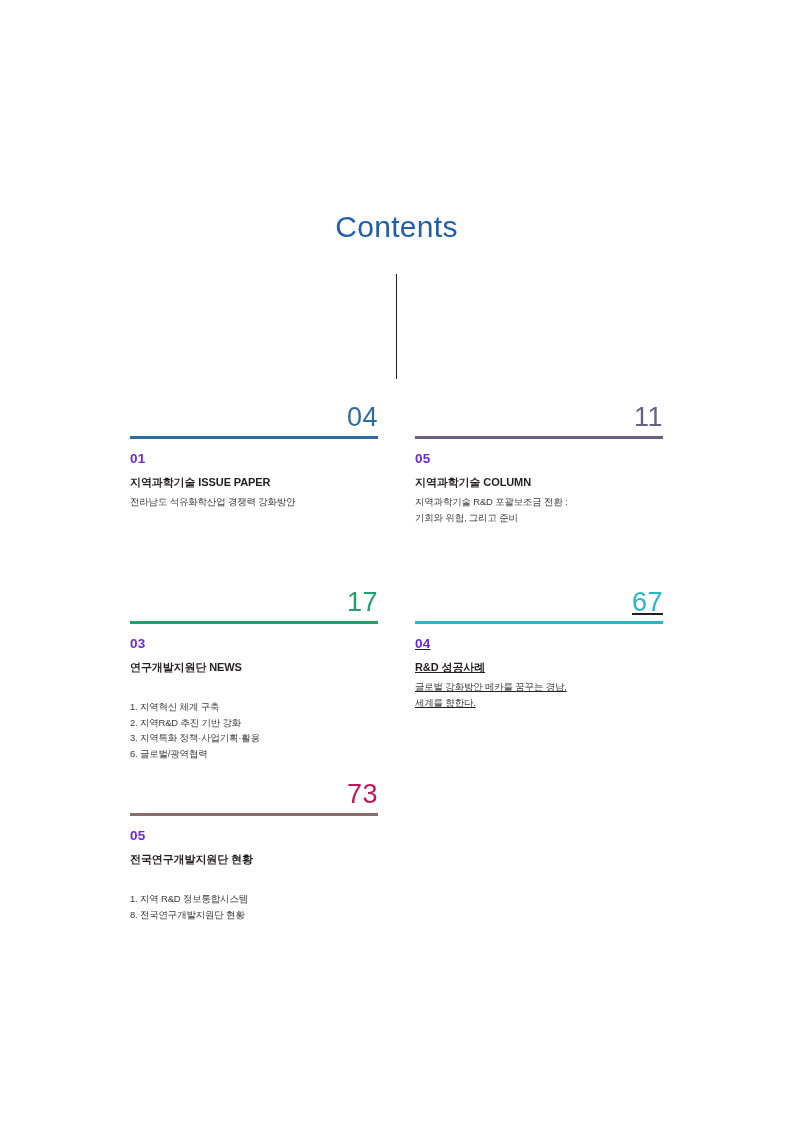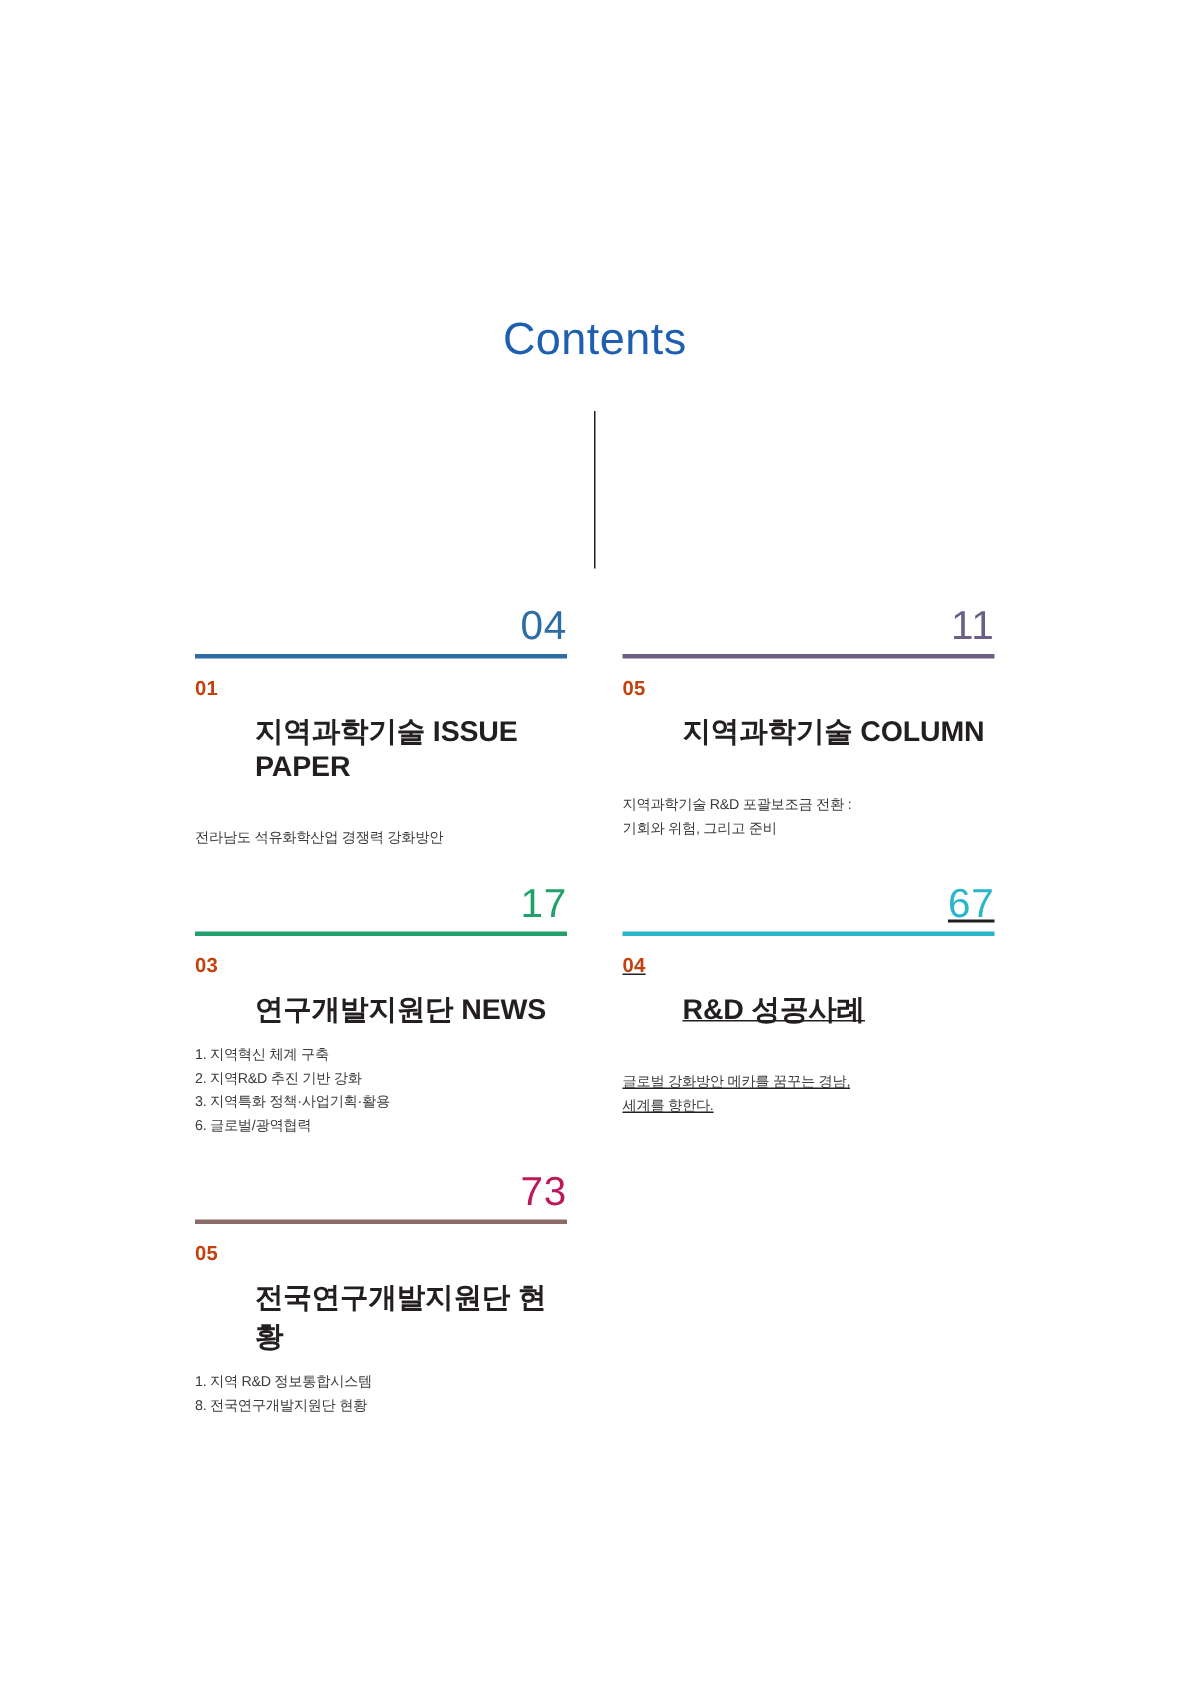--- a/index.html
+++ b/index.html
@@ -64,46 +64,45 @@
 
   .entry .bar {
     height: 3px;
     margin-top: 2px;
   }
 
   .entry .idx {
     font-size: 13.5px;
     font-weight: bold;
     margin-top: 12px;
-    color: #c2410c;
+    color: #6d28d9;
     letter-spacing: 0.2px;
   }
 
   .entry .heading {
-    font-size: 19px;
+    font-size: 11px;
     font-weight: bold;
     margin-top: 9px;
     color: #231f20;
     letter-spacing: -0.1px;
-    margin-left: 40px;
   }
 
   .entry .desc {
     font-size: 9.5px;
     line-height: 15.5px;
-    margin-top: 28px;
+    margin-top: 4px;
     color: #3b3b3b;
     letter-spacing: -0.2px;
     white-space: pre-line;
   }
 
   .entry .list {
     font-size: 9.5px;
     line-height: 15.5px;
-    margin-top: 10px;
+    margin-top: 24px;
     color: #3b3b3b;
     letter-spacing: -0.2px;
   }
   .entry .list div { white-space: pre; }
 
   
   #e1 { left: 0;   top: 0; }
   #e2 { left: 285px; top: 0; }
   #e3 { left: 0;   top: 185px; }
   #e4 { left: 285px; top: 185px; text-decoration: underline; }

